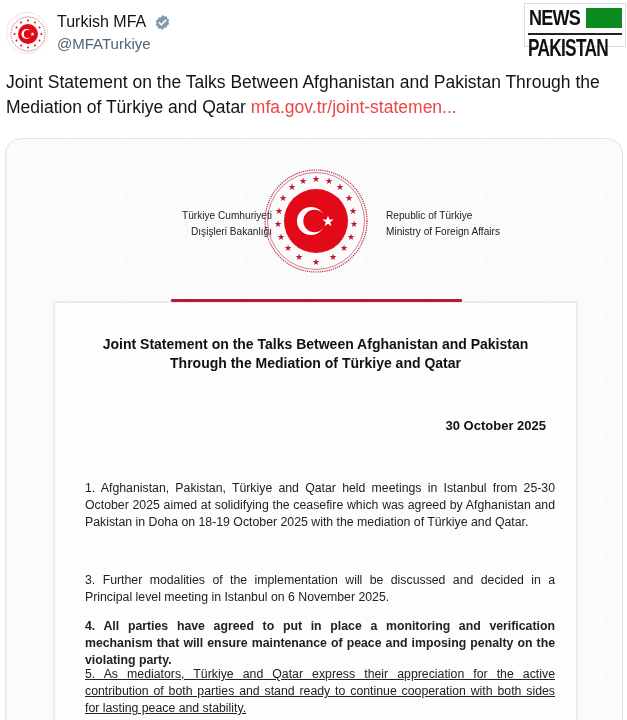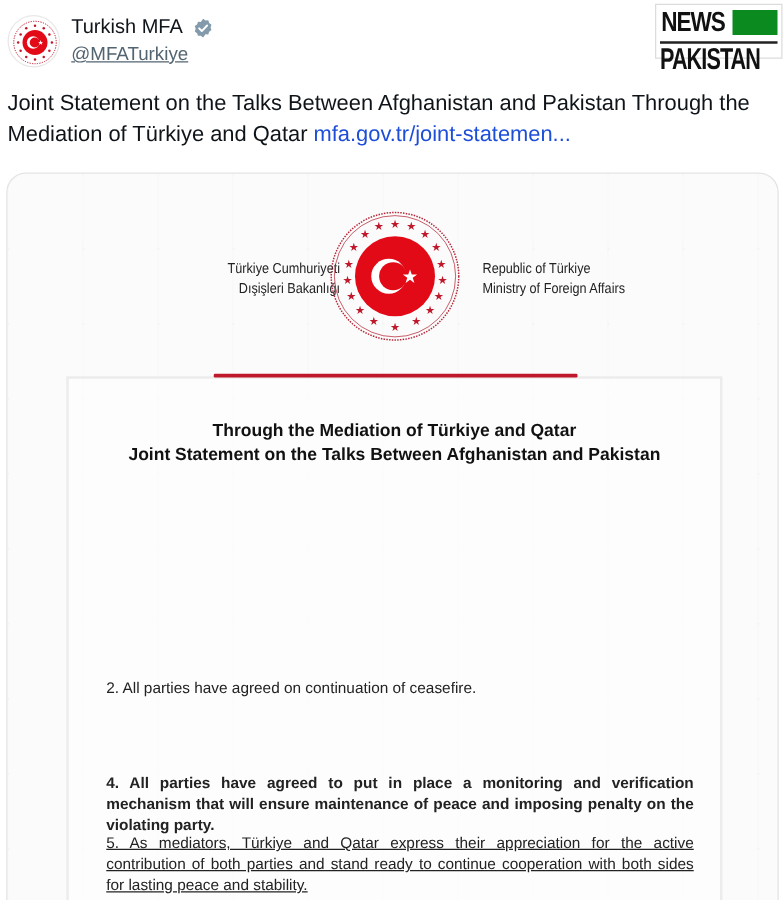--- a/index.html
+++ b/index.html
@@ -6,32 +6,32 @@
   html, body { width: 627px; height: 720px; overflow: hidden; background: #ffffff; }
   body { font-family: "Liberation Sans", sans-serif; color: #0f1419; position: relative; }
 
   .header { position: absolute; left: 0; top: 0; width: 627px; height: 64px; }
   .avatar { position: absolute; left: 6px; top: 12px; width: 42px; height: 42px; border-radius: 50%;
             background: #fff; border: 1px solid #e8e8e8; }
   .avatar svg { position: absolute; left: 0; top: 0; }
   .name-block { position: absolute; left: 57px; top: 12px; }
   .display-name { font-weight: normal; font-size: 16px; line-height: 20px; color: #0f1419; display: inline-block; vertical-align: middle; }
   .verified { display: inline-block; vertical-align: middle; margin-left: 3px; width: 17px; height: 17px; }
-  .handle { font-size: 15px; color: #536471; line-height: 20px; margin-top: 2px; text-decoration: underline; }
+  .handle { font-size: 15px; color: #536471; line-height: 20px; margin-top: 2px; }
 
   .logo { position: absolute; left: 524px; top: 3px; width: 102px; height: 44px; border: 1px solid #dcdcdc; background: #fff; }
   .logo .news { position: absolute; left: 4px; top: 1px; font-family: "Liberation Sans", sans-serif; font-weight: bold;
                 font-size: 22px; letter-spacing: -1px; color: #111; transform: scaleX(0.82); transform-origin: left top; line-height: 26px; }
   .logo .flag { position: absolute; left: 61px; top: 4px; width: 36px; height: 20px; background: #0a8a1f; }
   .logo .rule { position: absolute; left: 3px; right: 3px; top: 29px; height: 2px; background: #222; }
   .logo .pak { position: absolute; left: 3px; top: 30px; font-weight: bold; font-size: 24px; letter-spacing: -1px; color: #111;
                transform: scaleX(0.72); transform-origin: left top; line-height: 27px; white-space: nowrap; }
 
   .tweet-text { position: absolute; left: 6px; top: 70px; width: 620px; font-size: 17.5px; line-height: 25px; color: #0f1419; }
-  .tweet-text a { color: #1d4ed8; text-decoration: none; }
+  .tweet-text a { color: #ef4444; text-decoration: none; }
 
   .card { position: absolute; left: 5px; top: 138px; width: 618px; height: 600px; border: 1px solid #e3e3e3;
           border-radius: 16px; overflow: hidden;
           background-color: #fbfbfb;
           background-image:
             linear-gradient(30deg, rgba(0,0,0,0.025) 1px, transparent 1px),
             linear-gradient(150deg, rgba(0,0,0,0.025) 1px, transparent 1px),
             linear-gradient(90deg, rgba(0,0,0,0.02) 1px, transparent 1px);
           background-size: 60px 60px, 60px 60px, 60px 60px; }
 
@@ -144,21 +144,23 @@
 
   <div class="mfa-right">
     <div>Republic of Türkiye</div>
     <div>Ministry of Foreign Affairs</div>
   </div>
 
   <div class="paper"></div>
   <div class="red-rule"></div>
 
   <div class="doc-title">
+    <div>Joint Statement on the Talks Between Afghanistan and Pakistan</div>
     <div>Through the Mediation of Türkiye and Qatar</div>
-    <div>Joint Statement on the Talks Between Afghanistan and Pakistan</div>
   </div>
 
+  <div class="doc-date">30 October 2025</div>
 
-  <div class="para p2">2. All parties have agreed on continuation of ceasefire.</div>
+  <div class="para p1">1. Afghanistan, Pakistan, Türkiye and Qatar held meetings in Istanbul from 25-30 October 2025 aimed at solidifying the ceasefire which was agreed by Afghanistan and Pakistan in Doha on 18-19 October 2025 with the mediation of Türkiye and Qatar.</div>
+  <div class="para p3">3. Further modalities of the implementation will be discussed and decided in a Principal level meeting in Istanbul on 6 November 2025.</div>
   <div class="para p4">4. All parties have agreed to put in place a monitoring and verification mechanism that will ensure maintenance of peace and imposing penalty on the violating party.</div>
   <div class="para p5">5. As mediators, Türkiye and Qatar express their appreciation for the active contribution of both parties and stand ready to continue cooperation with both sides for lasting peace and stability.</div>
 </div>
 
 </body></html>

